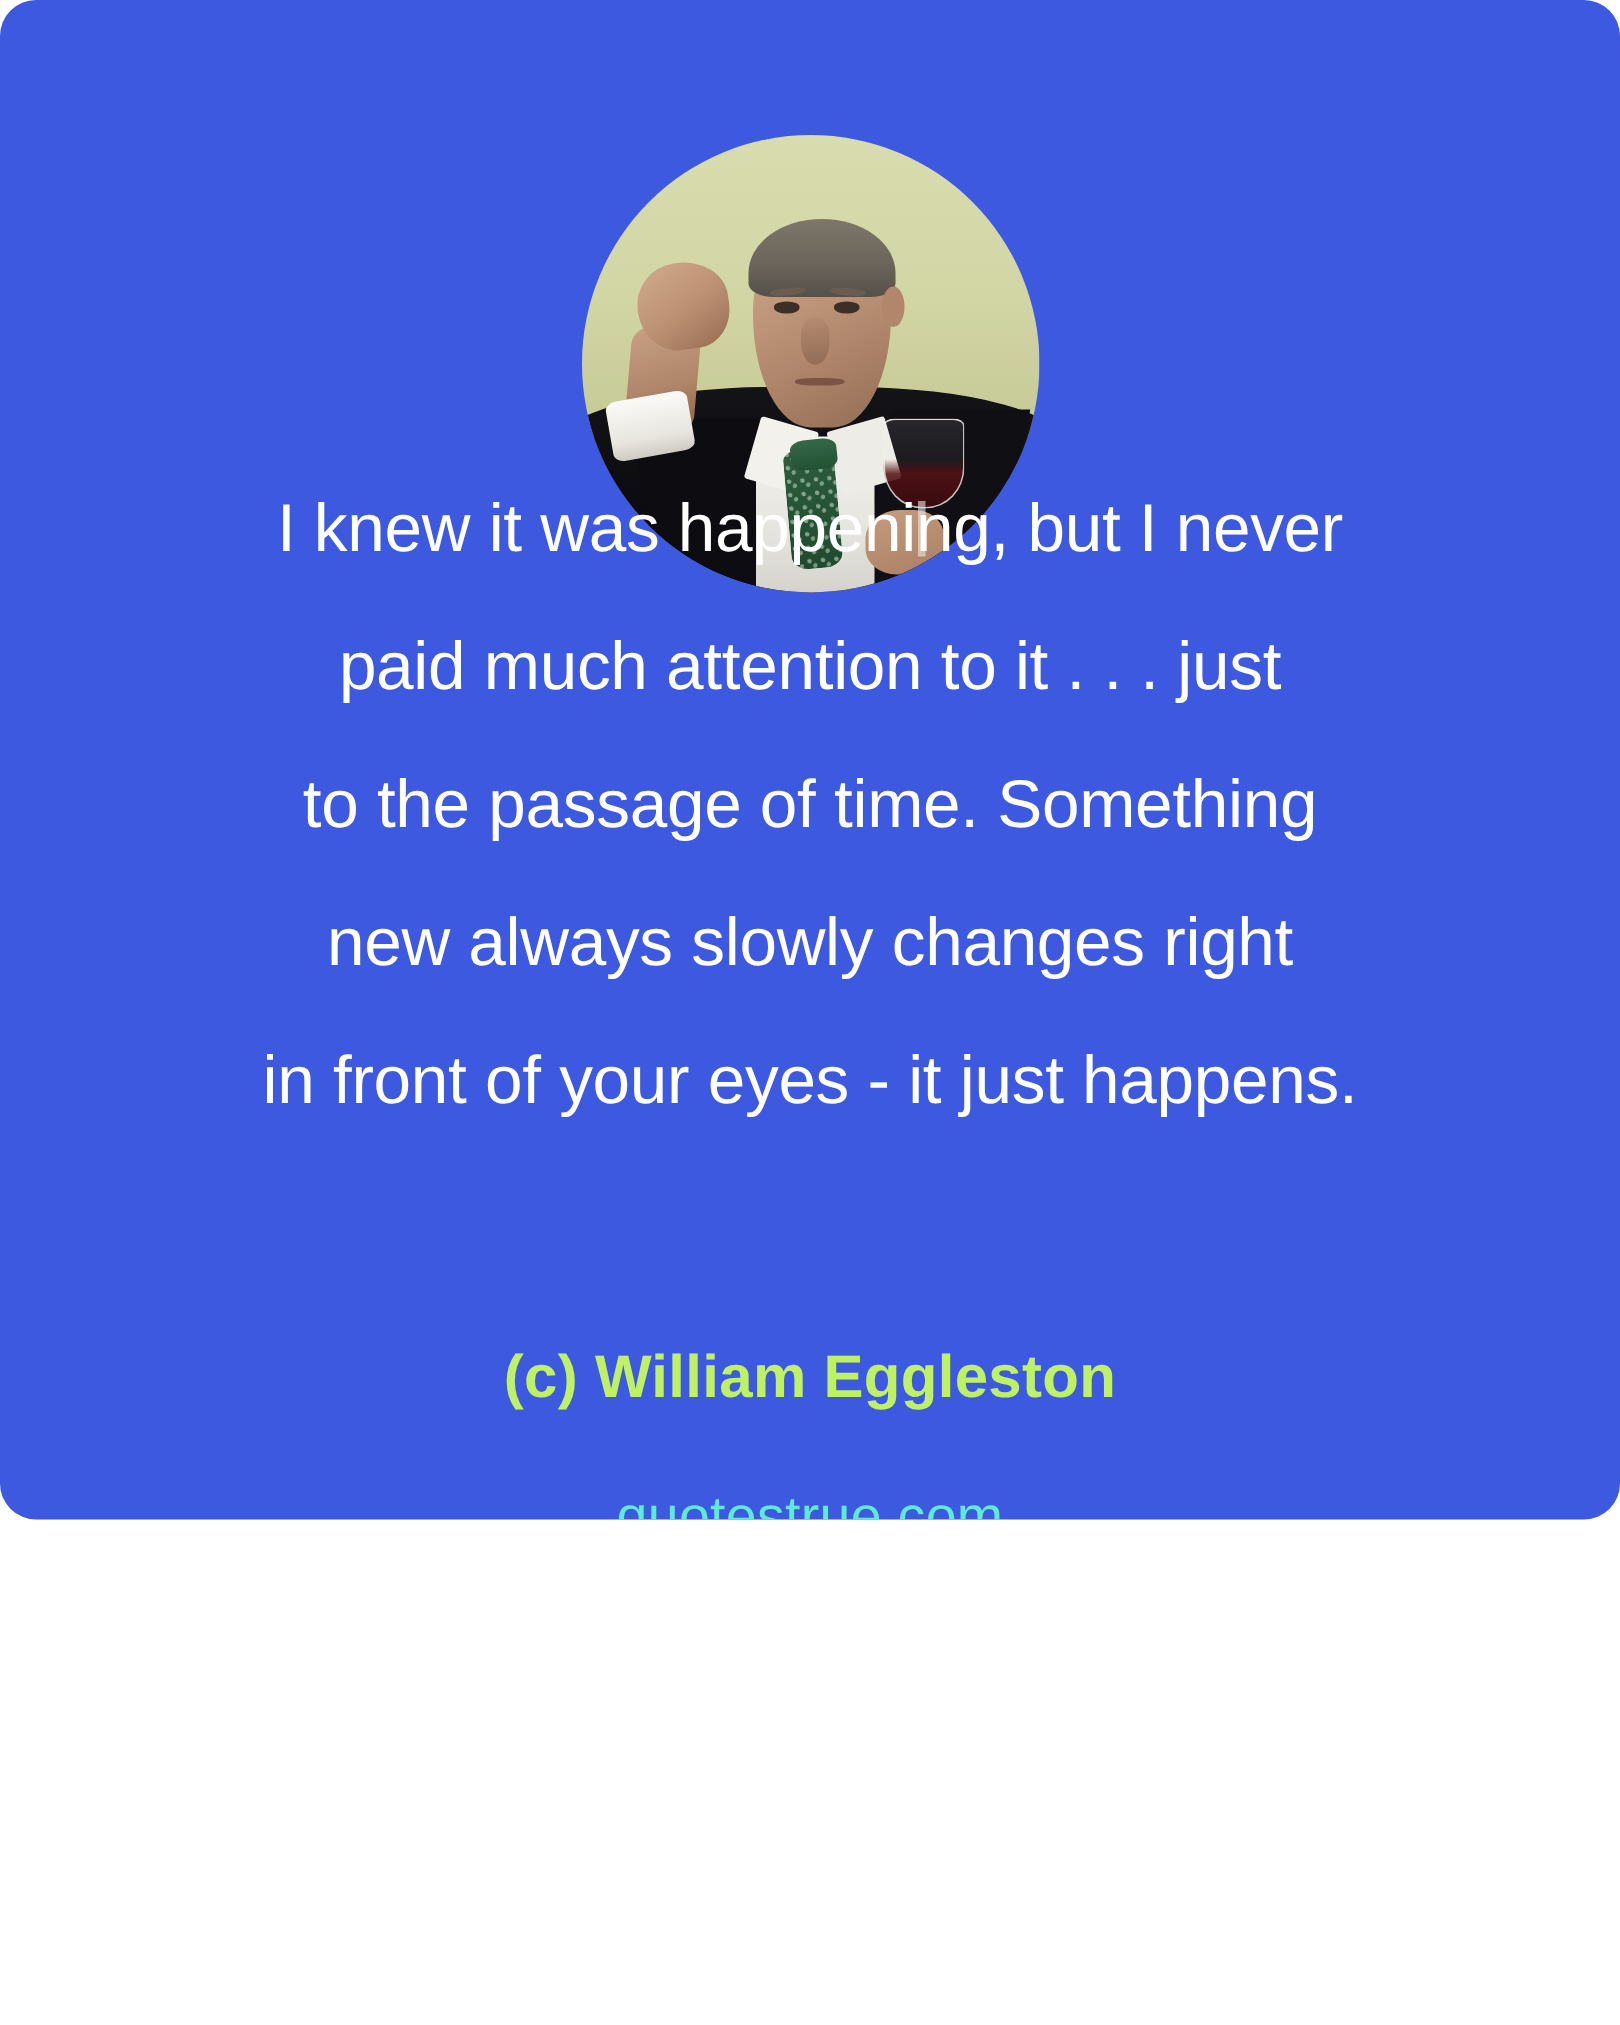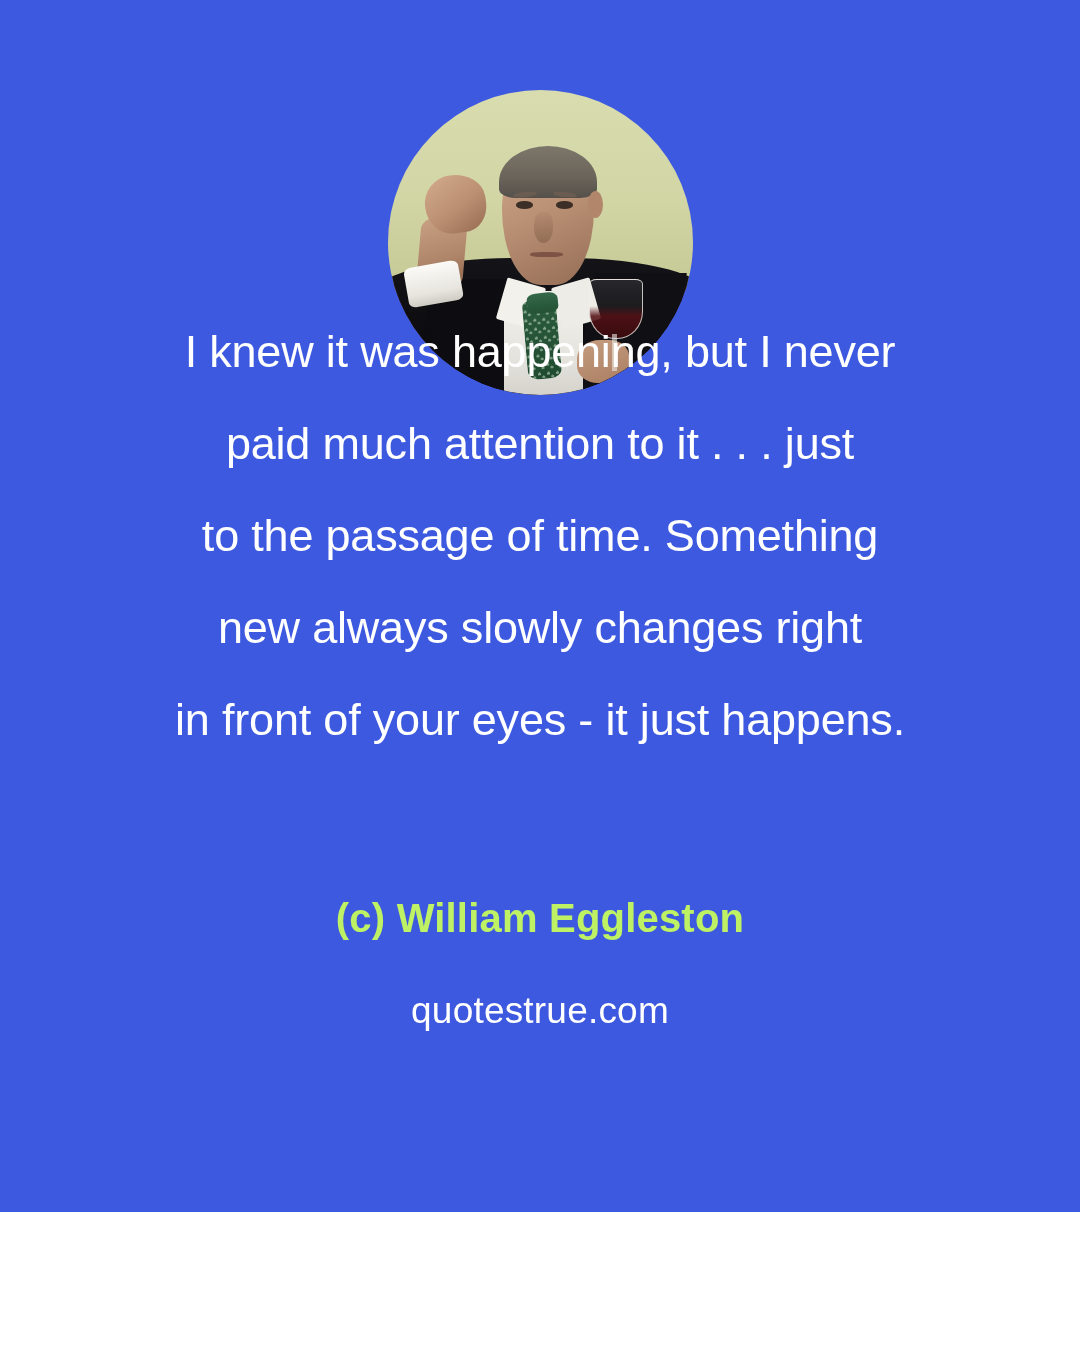--- a/index.html
+++ b/index.html
@@ -9,23 +9,24 @@
   body {
     width: 1080px;
     height: 1350px;
     overflow: hidden;
     font-family: "Liberation Sans", sans-serif;
   }
 
   .quote-card {
     position: relative;
     width: 1080px;
-    height: 1212px;
+    height: 1013px;
     background: #3D59E0;
     overflow: hidden;
+    border-radius: 24px;
   }
 
   
   .portrait {
     position: absolute;
     left: 388px;
     top: 90px;
     width: 305px;
     height: 305px;
     border-radius: 50%;
@@ -292,21 +293,21 @@
     letter-spacing: 0.2px;
   }
 
   .site {
     position: absolute;
     left: 0;
     top: 990px;
     width: 1080px;
     z-index: 2;
     text-align: center;
-    color: #ffffff;
+    color: #5eead4;
     font-size: 37px;
     font-weight: 400;
     letter-spacing: 0.2px;
   }
 </style>
 </head>
 <body>
 
 <div class="quote-card">
 

